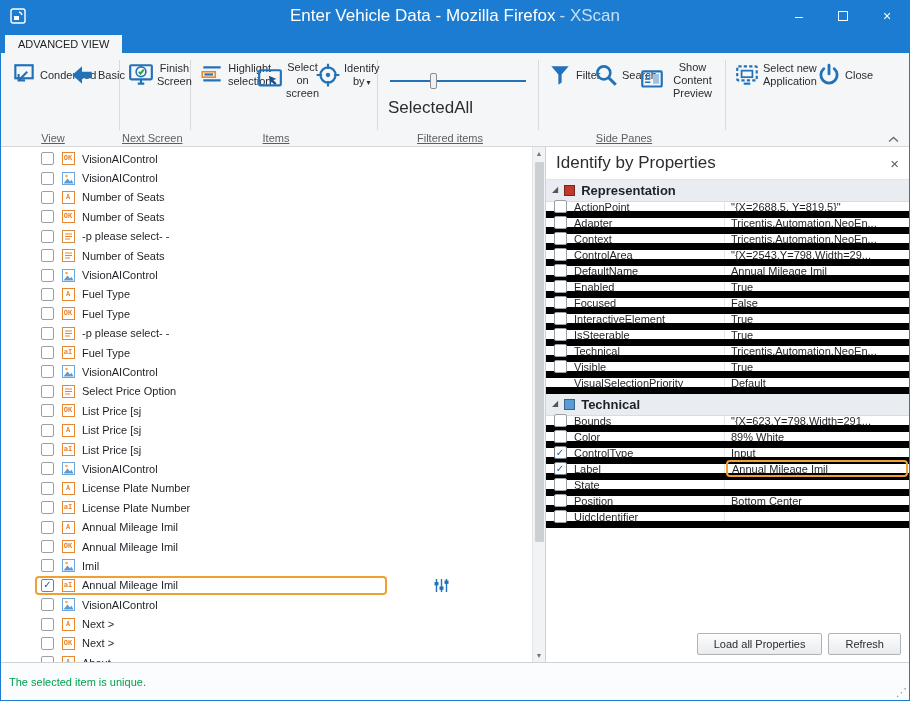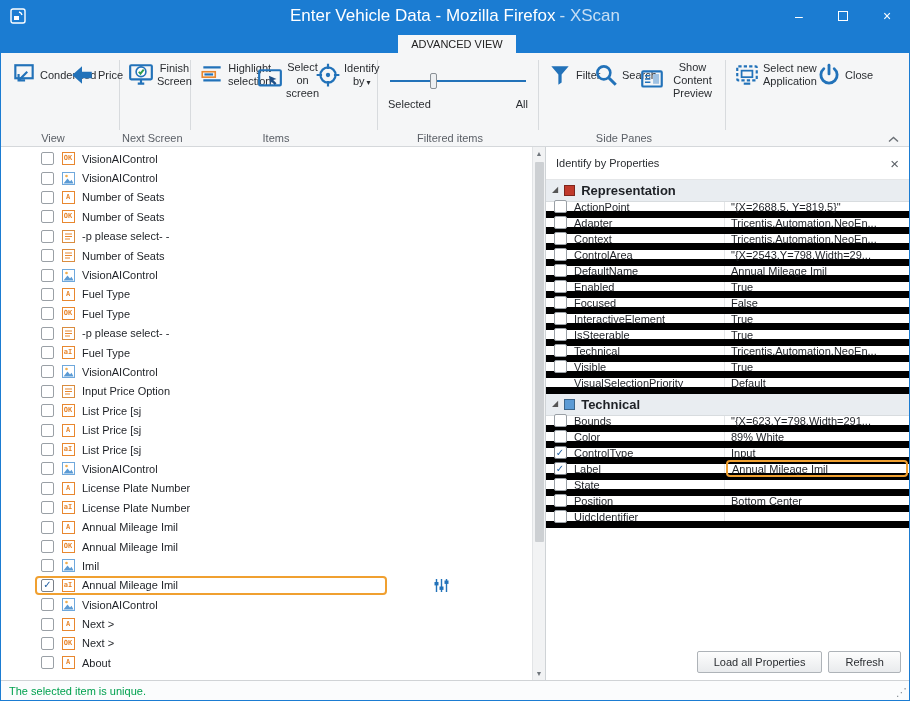--- a/index.html
+++ b/index.html
@@ -12,41 +12,41 @@
   
   .titlebar{height:30px;background:var(--titlebar);color:#fff;display:flex;align-items:center;position:relative;flex:0 0 auto;}
   .appicon{margin-left:8px;width:18px;height:18px;display:inline-flex;align-items:center;justify-content:center;}
   .wtitle{position:absolute;left:50%;transform:translateX(-50%);font-size:17px;white-space:nowrap;}
   .wtitle .suffix{opacity:.75;margin-left:4px;}
   .winbtns{margin-left:auto;display:flex;height:100%;}
   .winbtn{width:44px;display:flex;align-items:center;justify-content:center;color:#fff;font-size:14px;}
   .maxglyph{width:10px;height:10px;border:1px solid #fff;display:inline-block;}
 
   
-  .tabstrip{height:22px;background:var(--titlebar);display:flex;align-items:flex-end;flex:0 0 auto;justify-content:center;}
+  .tabstrip{height:22px;background:var(--titlebar);display:flex;align-items:flex-end;flex:0 0 auto;}
   .tab{margin-left:4px;background:#f5f6f7;color:#222;font-size:11px;padding:4px 13px 3px;line-height:1;}
 
   
   .ribbon{height:94px;background:#f5f6f7;border-bottom:1px solid #d5d8db;display:flex;align-items:stretch;padding:3px 4px 14px 4px;position:relative;flex:0 0 auto;}
   .rgroup{position:relative;display:flex;align-items:flex-start;padding:2px 4px;}
-  .rgl{position:absolute;bottom:-12px;left:0;right:16px;text-align:center;font-size:11px;color:#5a5f66;white-space:nowrap;}
+  .rgl{position:absolute;bottom:-12px;left:0;right:16px;text-align:center;font-size:11px;color:#5a5f66;white-space:nowrap;text-decoration:underline;}
   .rsep{width:1px;background:#d8dbde;margin:4px 2px 2px;}
   .rbtn{width:58px;display:flex;align-items:center;padding:3px 2px;gap:3px;}
   .rbtn.narrow{width:46px;}
   .rbtn.wide{width:82px;}
   .ricon{width:28px;height:28px;display:flex;align-items:center;justify-content:center;}
   .rlabel{font-size:11px;color:#2a2d31;text-align:center;line-height:1.18;}
   .caret{font-size:8px;color:#2a2d31;margin-left:2px;}
 
   
   .sliderwrap{width:148px;display:flex;flex-direction:column;align-items:stretch;padding:14px 4px 0;}
   .slider{position:relative;height:18px;}
   .strack{position:absolute;left:2px;right:2px;top:8px;height:2px;background:var(--accent);}
   .shandle{position:absolute;left:30%;top:1px;width:7px;height:16px;background:#eef0f2;border:1px solid #8a9096;border-radius:2px;}
-  .slabels{display:flex;justify-content:space-between;font-size:11px;color:#2a2d31;margin-top:8px;}
+  .slabels{display:flex;font-size:17px;color:#2a2d31;margin-top:8px;}
   .collapse{position:absolute;right:10px;bottom:3px;color:#6b7076;}
 
   
   .content{flex:1 1 auto;display:flex;min-height:0;}
   .treepanel{width:545px;position:relative;border-right:1px solid #cfd3d6;background:#fff;overflow:hidden;}
   .treescroll{position:absolute;left:0;top:0;right:13px;bottom:0;padding-top:2px;}
   .trow{height:19.4px;display:flex;align-items:center;padding-left:40px;}
   .rowbox{display:flex;align-items:center;gap:7px;height:19px;}
   .rowbox.hl{border:2px solid var(--hl);border-radius:4px;width:352px;margin-left:-6px;padding-left:4px;background:#fff;}
   .cb{width:13px;height:13px;border:1px solid #9aa0a6;background:#fff;border-radius:2px;display:inline-flex;align-items:center;justify-content:center;font-size:10px;color:#1f5da0;flex:0 0 auto;line-height:1;}
@@ -57,38 +57,38 @@
   .adjust{margin-left:46px;display:inline-flex;}
 
   
   .vscroll{position:absolute;right:0;top:0;bottom:0;width:13px;background:#f2f3f4;border-left:1px solid #e2e4e6;display:flex;flex-direction:column;align-items:center;}
   .sarrow{font-size:7px;color:#70767c;padding:3px 0;}
   .sthumb{width:9px;flex:0 0 auto;height:380px;margin-top:2px;background:#cdd0d3;border-radius:1px;}
 
   
   .proppanel{flex:1 1 auto;position:relative;background:#fff;display:flex;flex-direction:column;}
   .prophead{height:32px;display:flex;align-items:center;padding:0 10px;flex:0 0 auto;}
-  .proptitle{font-size:11px;color:#2a2d31;}
+  .proptitle{font-size:17px;color:#2a2d31;}
   .closex{margin-left:auto;font-size:15px;color:#5a5f66;line-height:1;}
   .pgrid{flex:1 1 auto;overflow:hidden;border-top:1px solid #e4e6e8;}
   .psec{height:22px;display:flex;align-items:center;gap:6px;background:#e9edf1;border-bottom:1px solid #d8dcdf;padding-left:6px;}
   .exp{font-size:8px;color:#555;transform:translateY(-1px);}
   .sq{width:11px;height:11px;border:1px solid rgba(0,0,0,.35);display:inline-block;}
   .secname{font-size:13px;font-weight:bold;color:#1e2126;}
   .prow{height:16px;display:flex;align-items:center;border-bottom:7px solid #000000;}
   .cbcol{width:28px;display:flex;justify-content:center;flex:0 0 auto;}
   .pname{width:150px;font-size:11px;color:#1e2126;flex:0 0 auto;white-space:nowrap;overflow:hidden;}
   .pval{flex:1 1 auto;border-left:1px solid #e4e6e8;height:100%;display:flex;align-items:center;padding:0 1px;min-width:0;}
   .pvtext{display:block;flex:1;font-size:11px;color:#1e2126;padding:1px 5px;white-space:nowrap;overflow:hidden;}
   .pvtext.vhl{border:2px solid var(--hl);border-radius:4px;padding:0 4px;height:17px;line-height:14px;}
   .propfoot{position:absolute;bottom:7px;right:8px;display:flex;gap:6px;}
   .pbtn{font-size:11px;color:#2a2d31;background:linear-gradient(#fdfdfd,#e9ebed);border:1px solid #aeb3b8;border-radius:2px;padding:4px 16px;}
 
   
-  .statusbar{height:20px;border-top:1px solid #d0d3d6;background:#fbfcfd;display:flex;align-items:center;padding:0 8px;position:relative;flex:0 0 auto;}
+  .statusbar{height:38px;border-top:1px solid #d0d3d6;background:#fbfcfd;display:flex;align-items:center;padding:0 8px;position:relative;flex:0 0 auto;}
   .statustext{font-size:11px;color:var(--status-green);}
   .grip{position:absolute;right:2px;bottom:1px;font-size:11px;color:#8a9096;}
   svg{display:block;}
 </style>
 </head>
 <body>
 
 <div class="window">
 
   <div class="titlebar">
@@ -127,21 +127,21 @@
             </svg>
         </span>
         <span class="rlabel">Condensed</span>
       </div>
       <div class="rbtn narrow">
         <span class="ricon">
           <svg width="26" height="26" viewBox="0 0 24 24">
               <path d="M21 9 v6 h-9 v5 l-9 -8 9 -8 v5 z" fill="#2272b9"></path>
             </svg>
         </span>
-        <span class="rlabel">Price</span>
+        <span class="rlabel">Basic</span>
       </div>
       <div class="rgl">View</div>
     </div>
 
     <div class="rsep"></div>
 
     <div class="rgroup">
       <div class="rbtn">
         <span class="ricon">
           <svg width="26" height="26" viewBox="0 0 24 24">
@@ -406,21 +406,21 @@
           </div>
           <div class="trow">
             <div class="rowbox">
               <span class="cb"></span>
               <span class="ticon">
                 <svg width="13" height="13">
                   <rect x="0.5" y="0.5" width="12" height="12" fill="#fff" stroke="#d98c3f"></rect>
                   <path d="M3 4h7M3 6.5h7M3 9h5" stroke="#e8872e" stroke-width="1.1" fill="none"></path>
                 </svg>
               </span>
-              <span class="tlabel">Input Price Option</span>
+              <span class="tlabel">Select Price Option</span>
             </div>
           </div>
           <div class="trow">
             <div class="rowbox">
               <span class="cb"></span>
               <span class="ticon">
                 <span class="ibox">OK</span>
               </span>
               <span class="tlabel">List Price [sj</span>
             </div>

